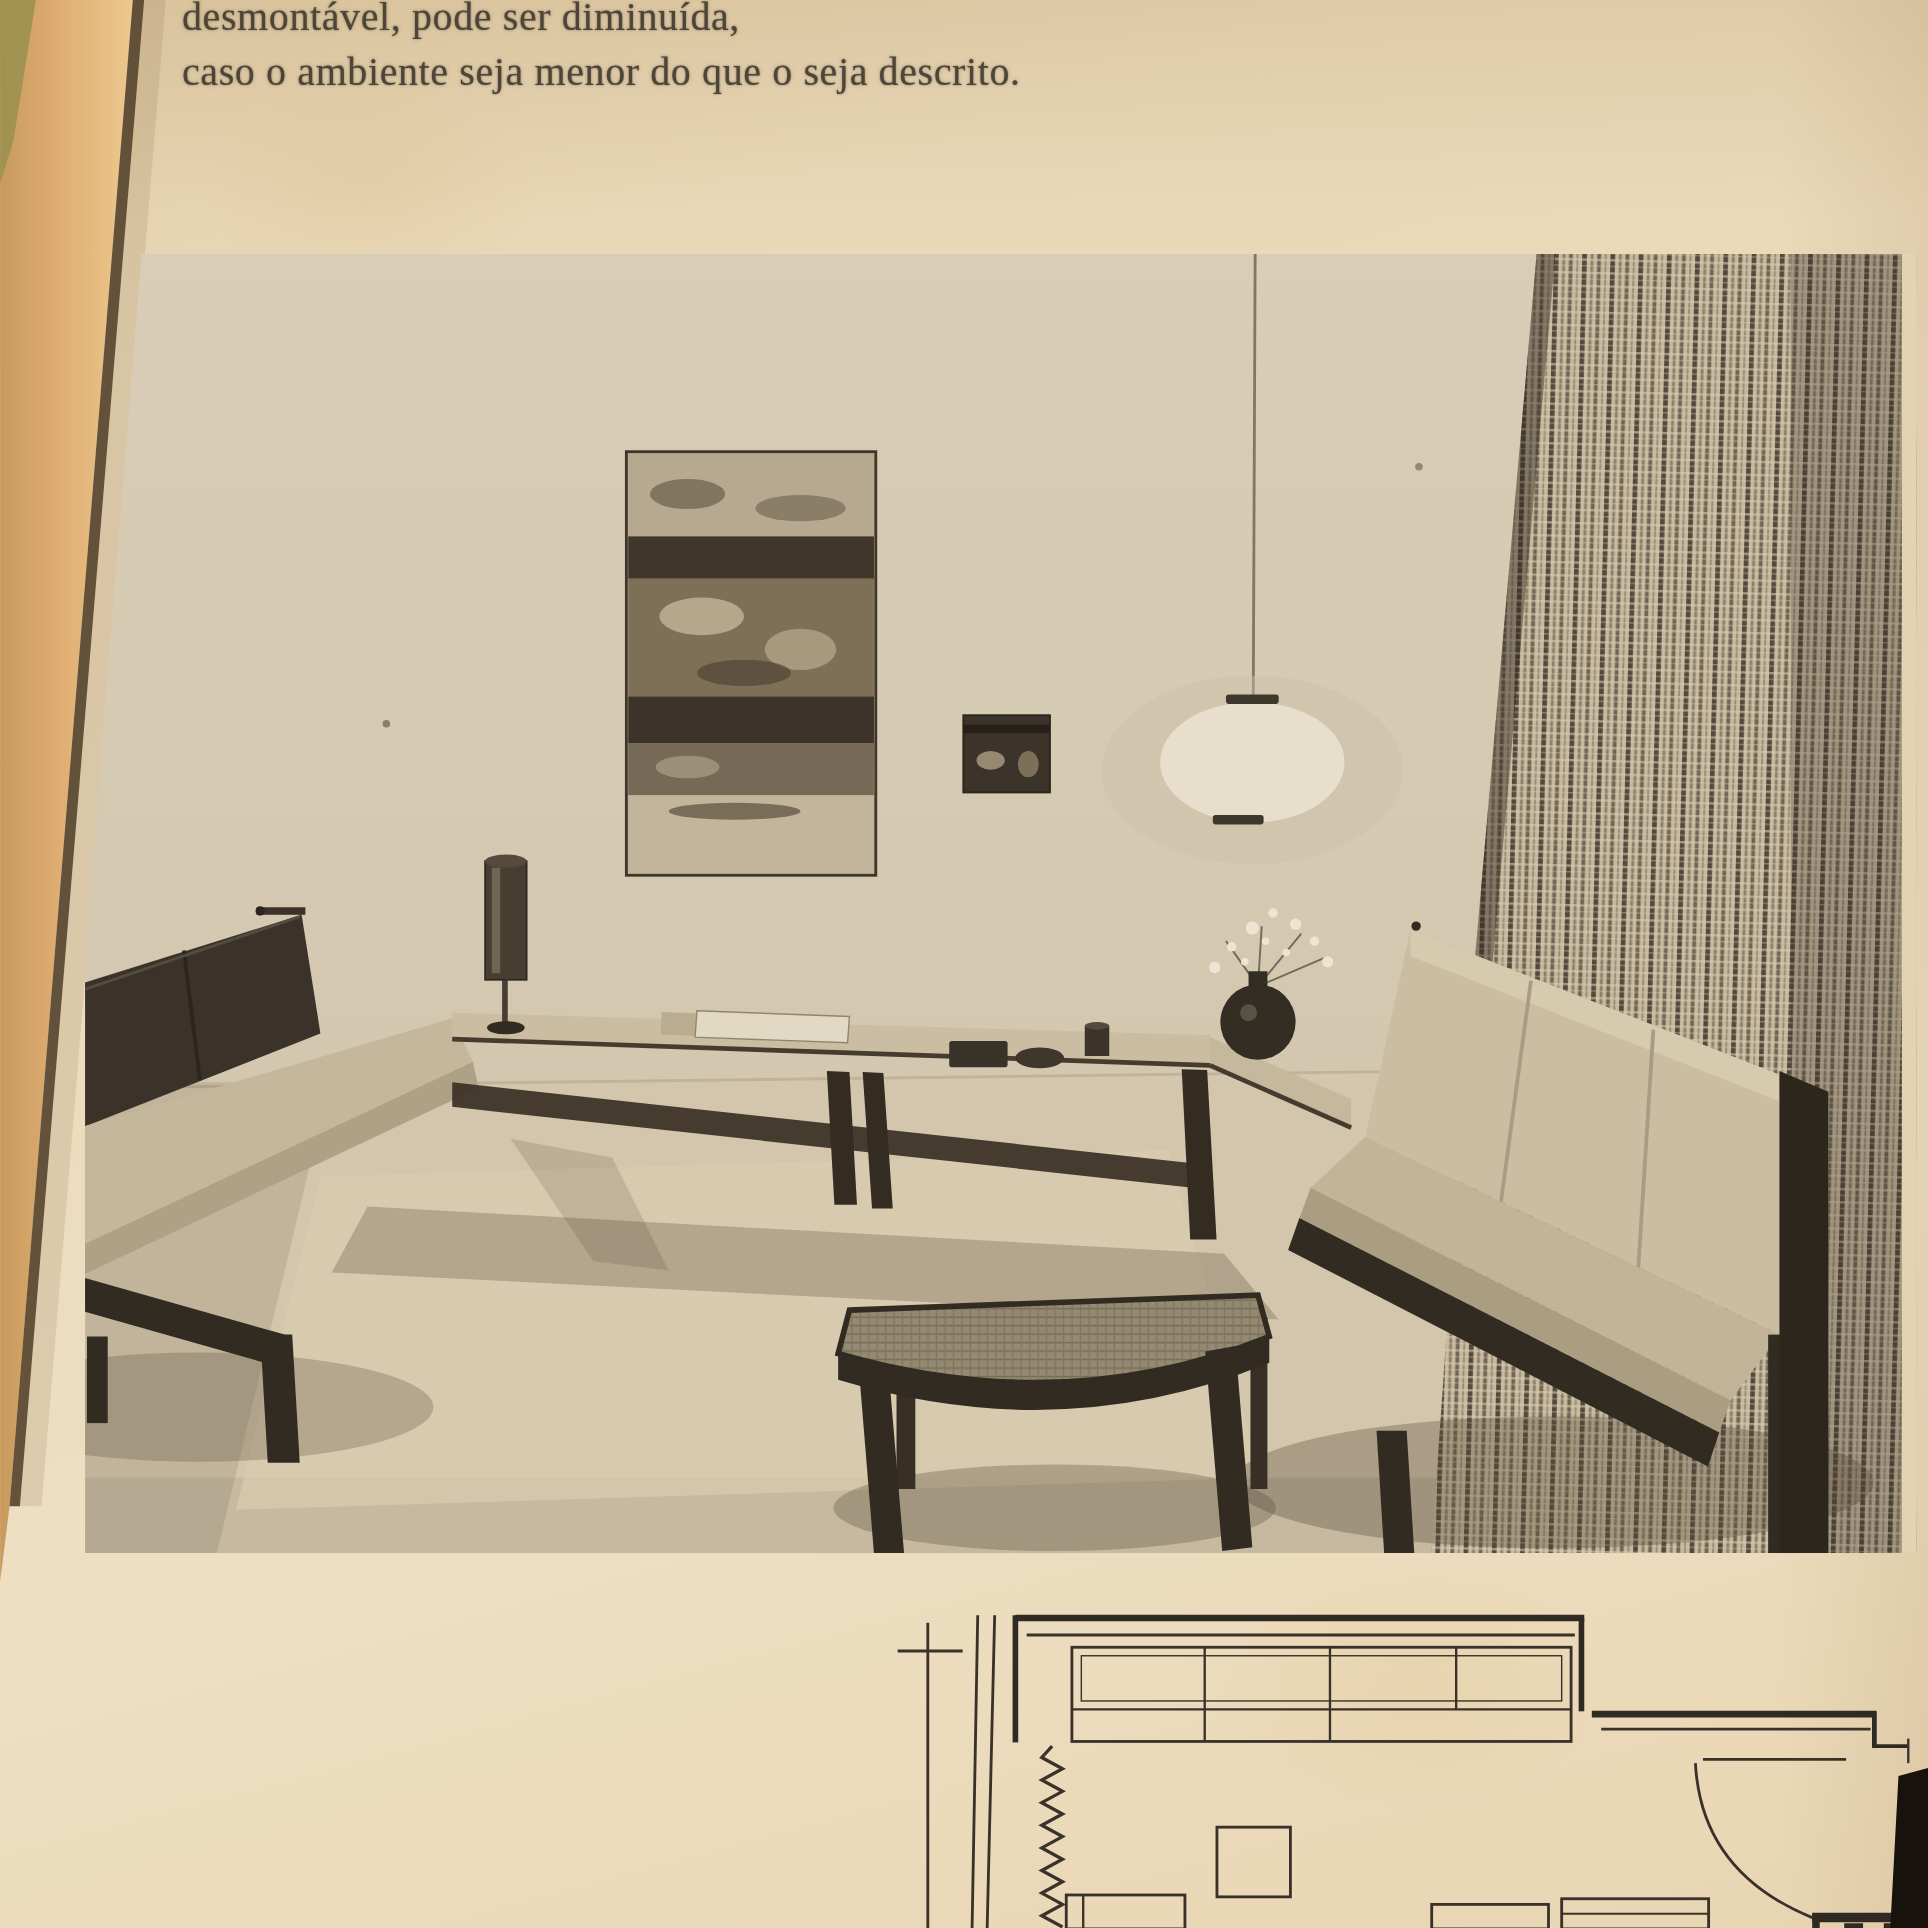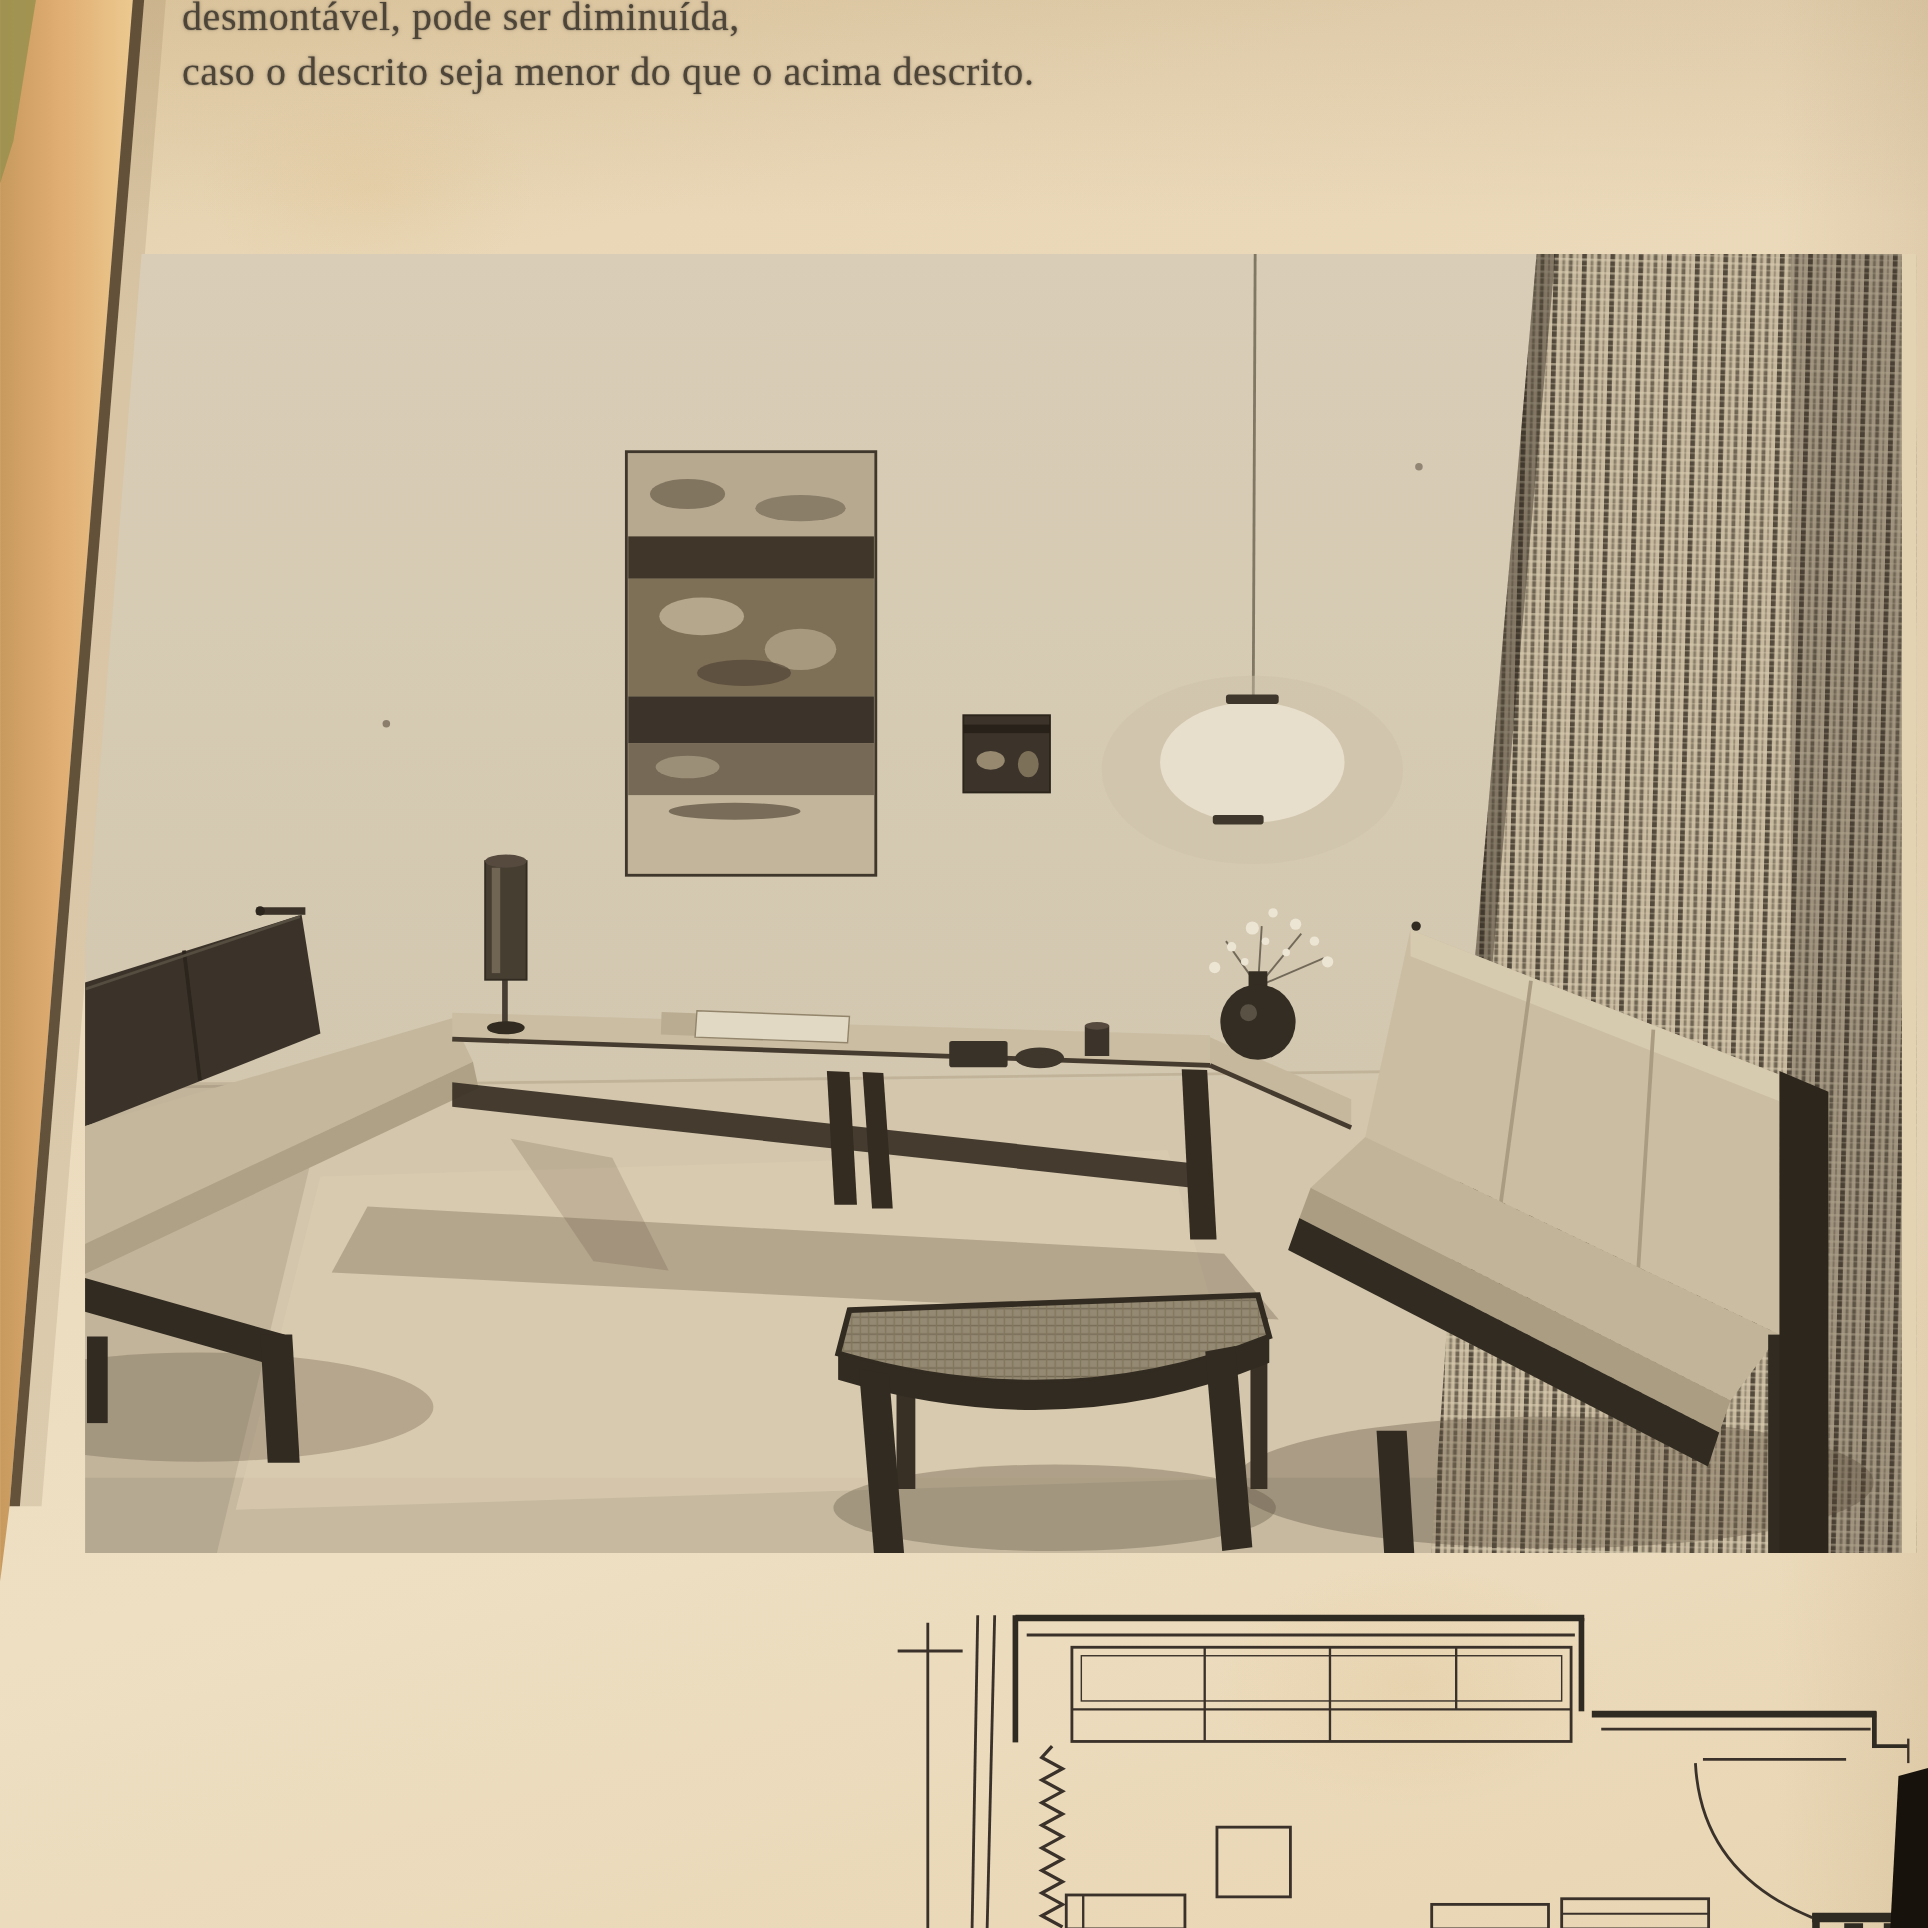--- a/index.html
+++ b/index.html
@@ -36,21 +36,21 @@
 <body>
 
 <div class="shade-top"></div>
 <div class="shade-right"></div>
 <div class="stain s1"></div>
 <div class="stain s2"></div>
 <div class="stain s3"></div>
 
 <div class="caption">
   <div>desmontável, pode ser diminuída,</div>
-  <div>caso o descrito seja menor do que o acima descrito.</div>
+  <div>caso o ambiente seja menor do que o seja descrito.</div>
 </div>
 
 <svg id="gutter" width="245" height="1928" viewBox="0 0 260 2048">
   <defs>
     <linearGradient id="tanG" x1="0" y1="0" x2="1" y2="0">
       <stop offset="0" stop-color="#c89a5e"></stop>
       <stop offset="0.45" stop-color="#e0ad72"></stop>
       <stop offset="1" stop-color="#ecc98f"></stop>
     </linearGradient>
   </defs>

